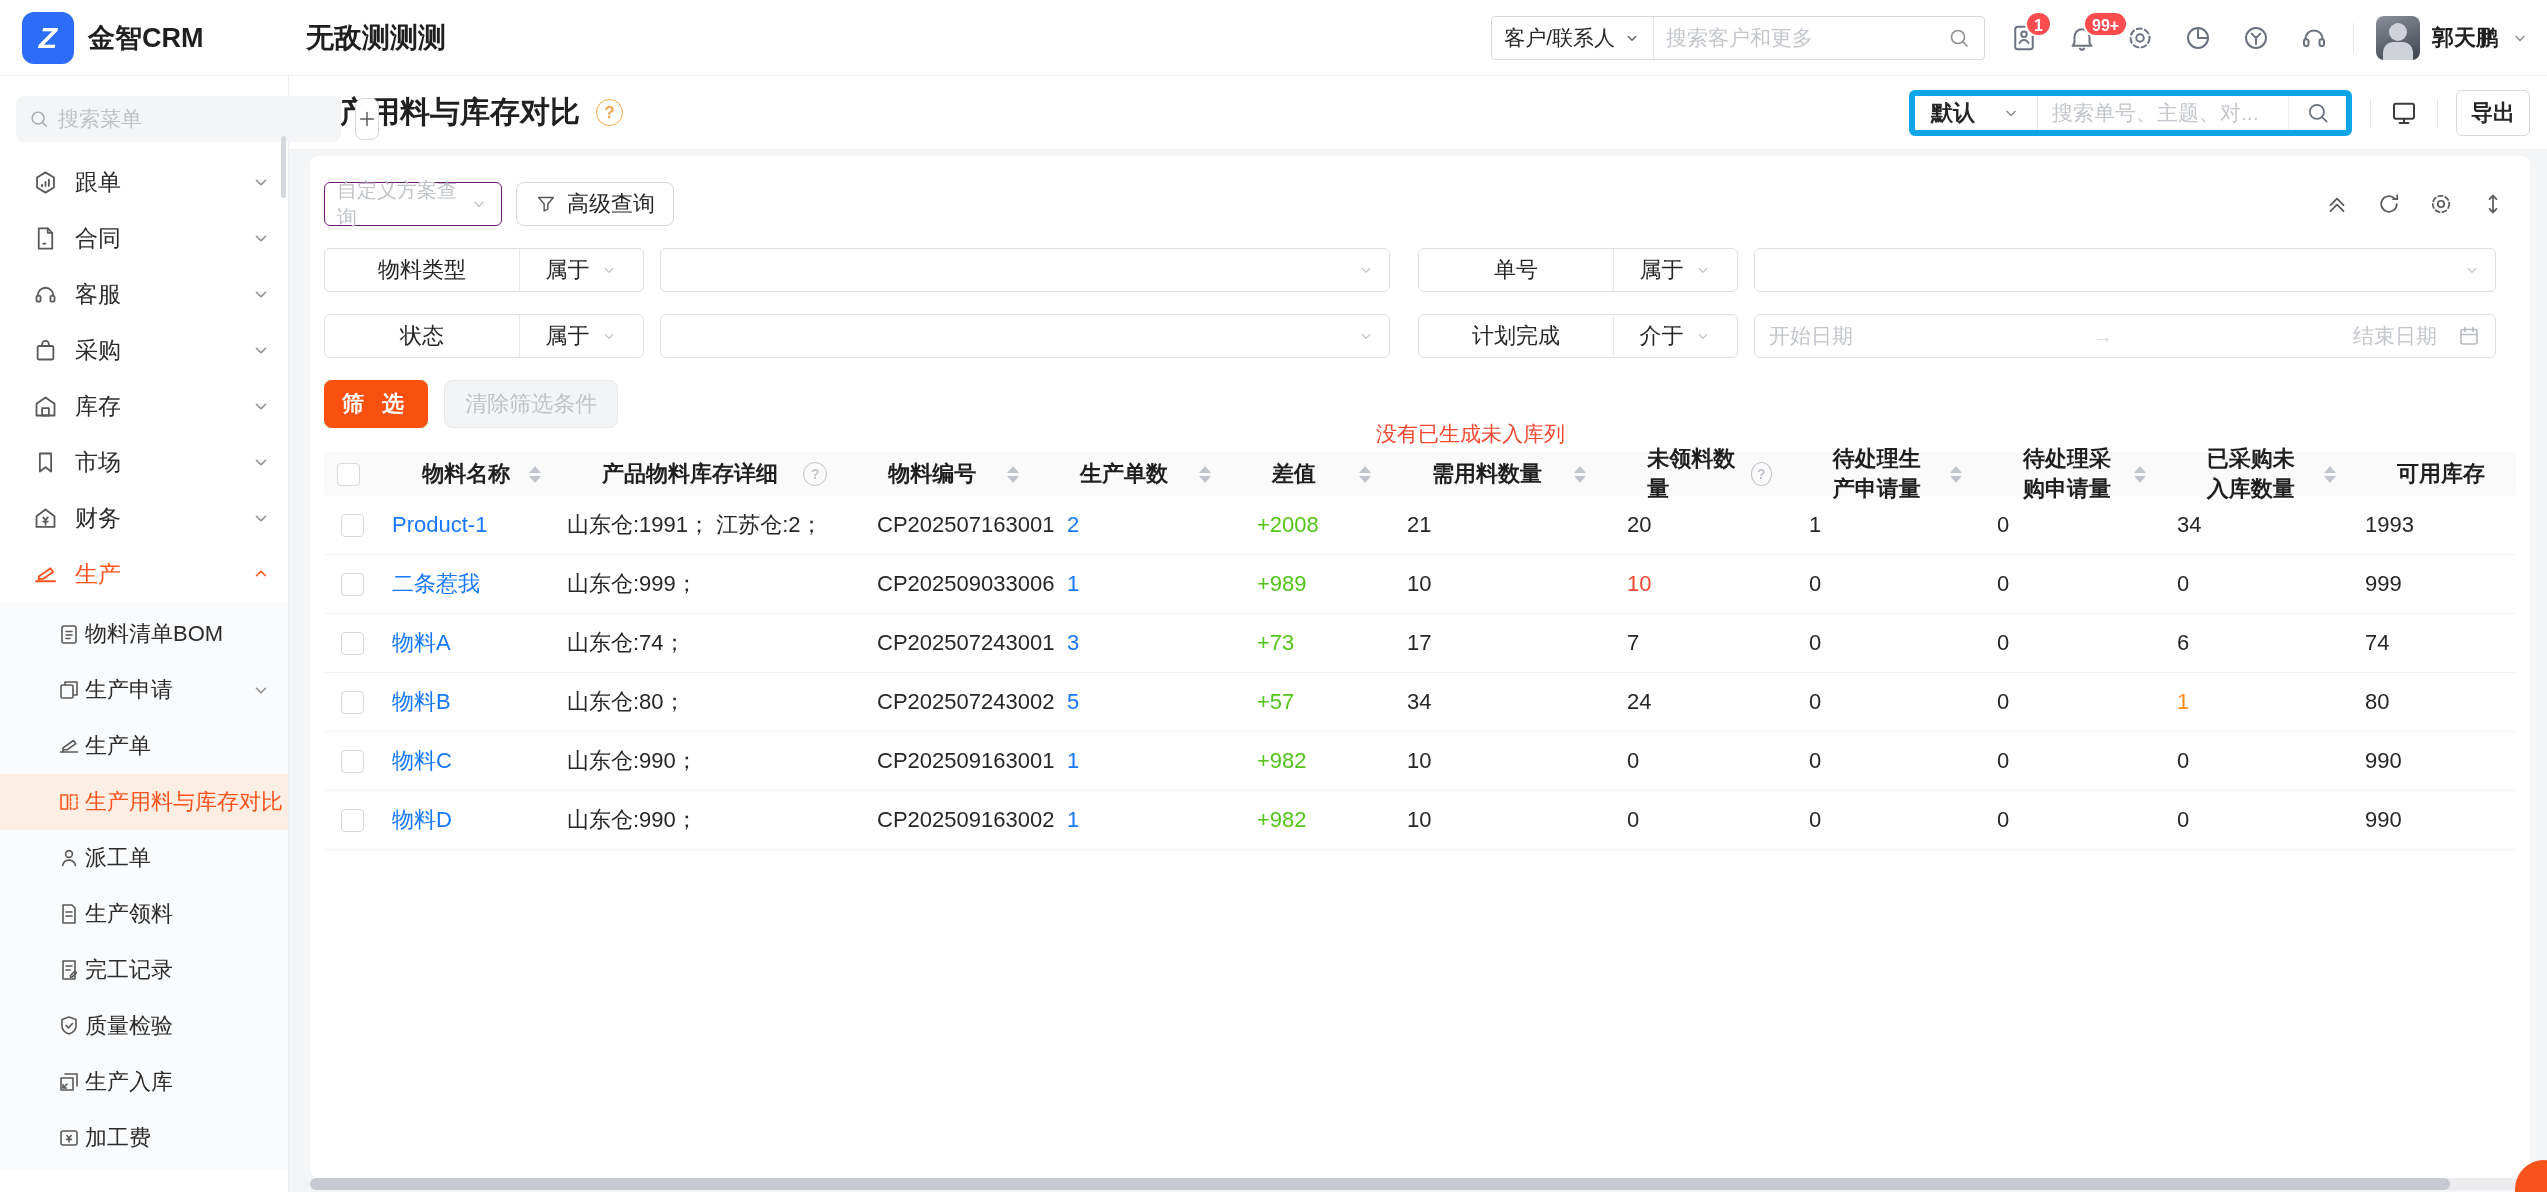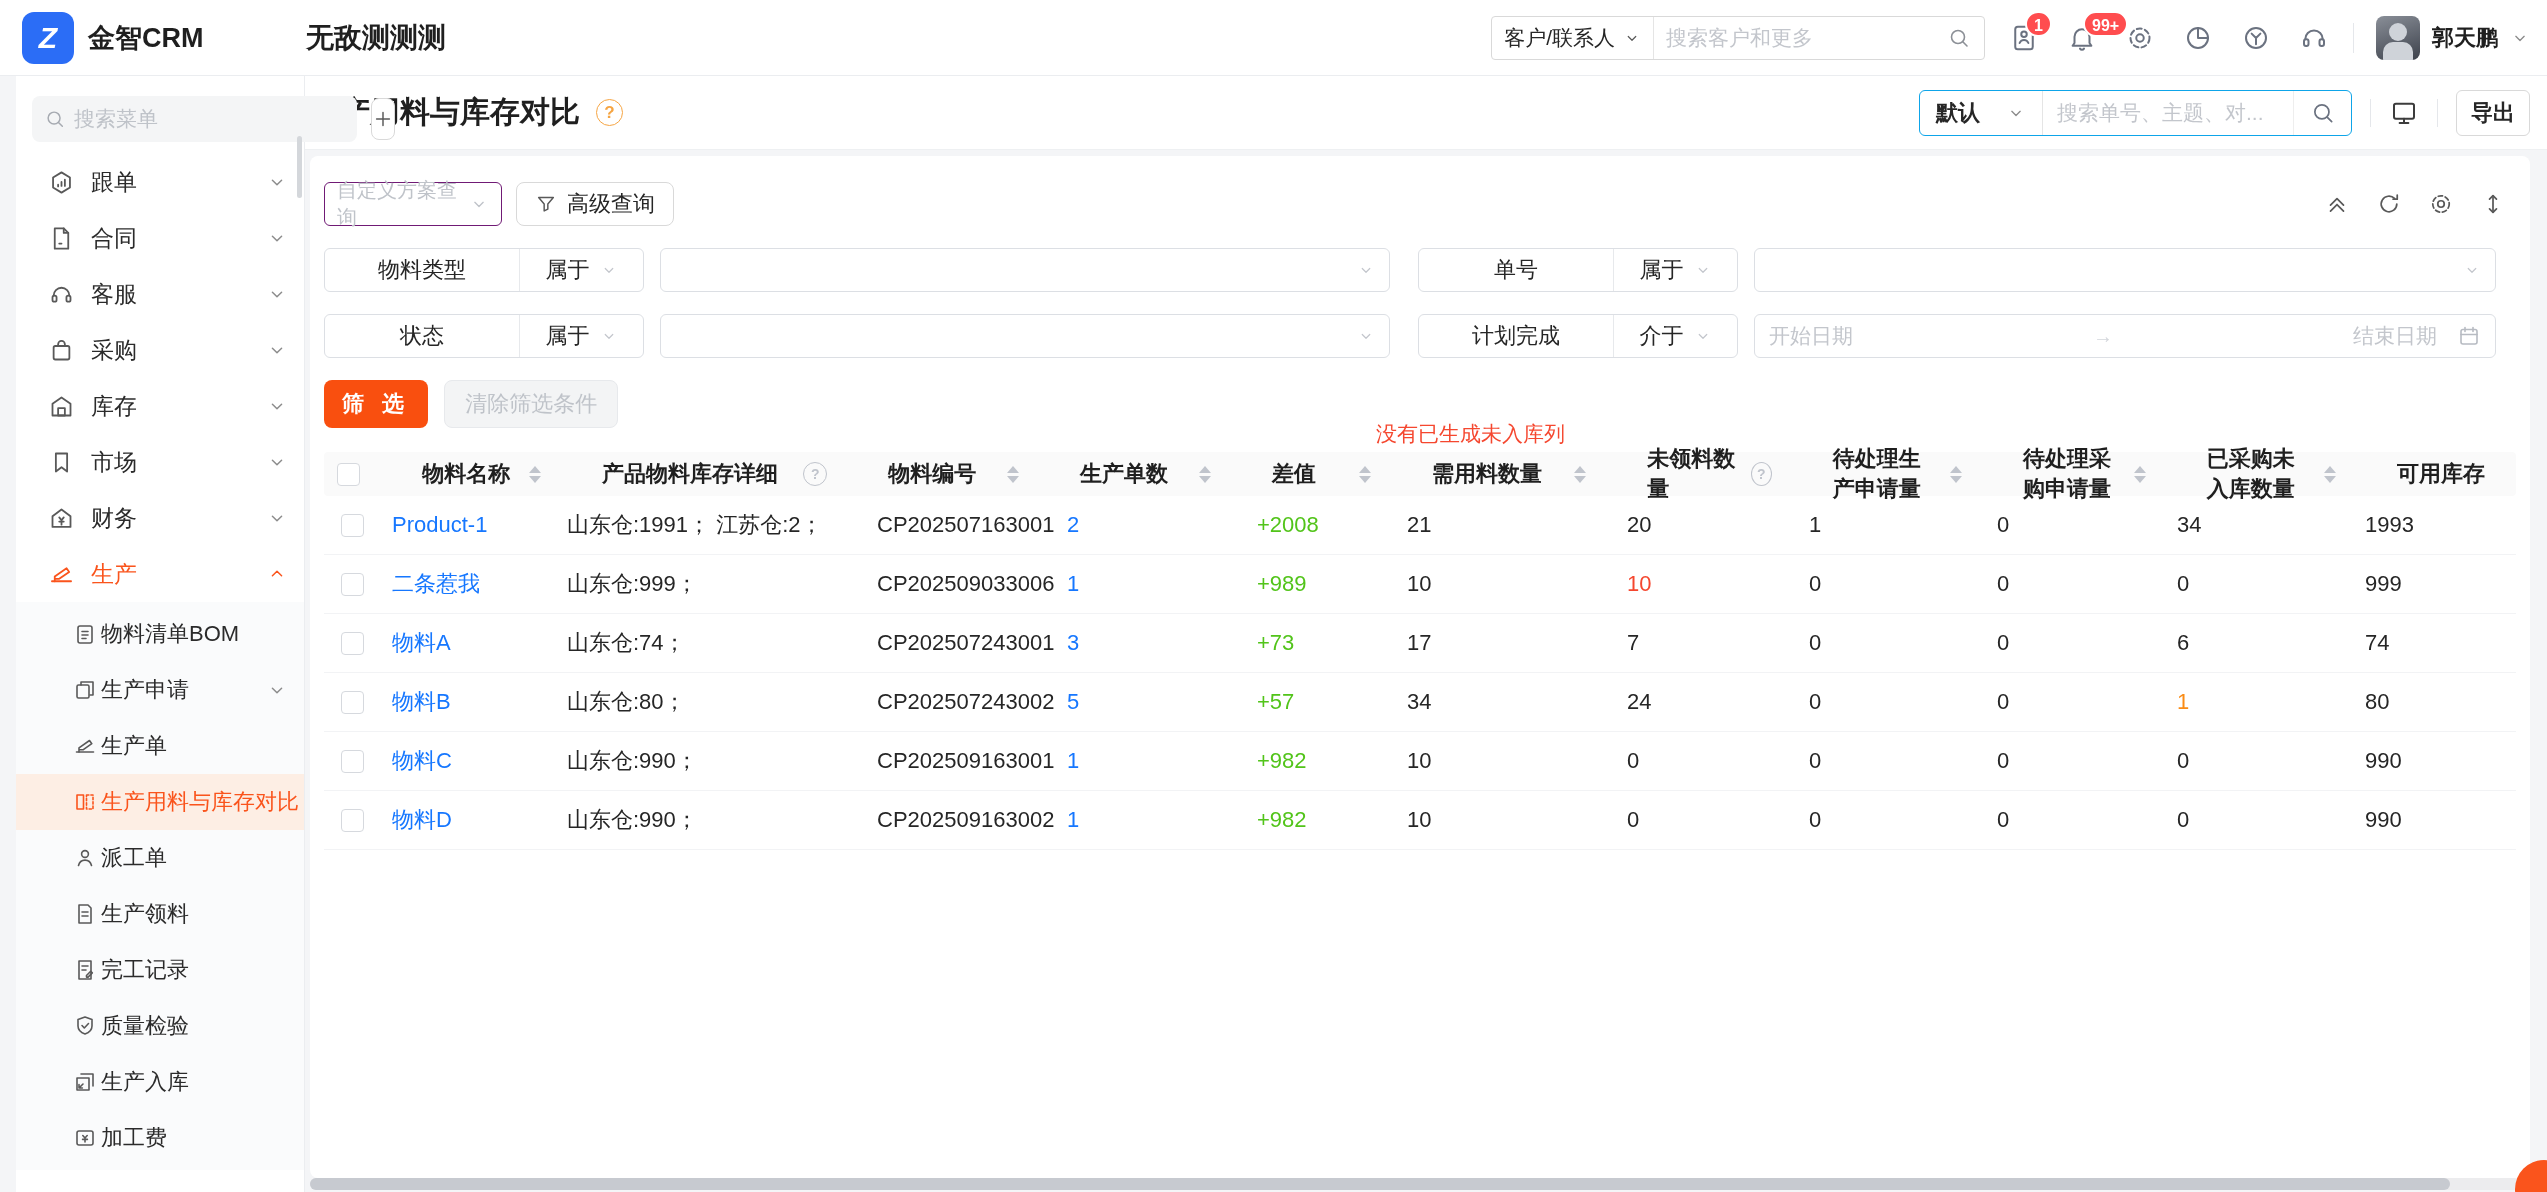--- a/index.html
+++ b/index.html
@@ -31,21 +31,21 @@
            background:#ff4d4f; color:#fff; font-size:16px; line-height:26px; text-align:center;
            border-radius:999px; border:2px solid #fff; font-weight:700; }
   .v-div { width:1px; height:30px; background:#e5e7eb; }
   .user { display:flex; align-items:center; gap:12px; }
   .avatar { width:44px; height:44px; border-radius:8px; background:linear-gradient(160deg,#8a8f98,#3c414b); position:relative; overflow:hidden; }
   .avatar:before { content:""; position:absolute; left:13px; top:7px; width:18px; height:18px; border-radius:50%; background:#cfd3d9; }
   .avatar:after { content:""; position:absolute; left:7px; top:26px; width:30px; height:22px; border-radius:10px 10px 0 0; background:#cfd3d9; }
   .user-name { font-size:22px; font-weight:600; color:#1f1f1f; }
 
   
-  .sidebar { position:absolute; top:76px; left:16px; width:289px; height:1116px; background:#fff;
+  .sidebar { position:absolute; top:76px; left:0; width:289px; height:1116px; background:#fff;
              border-right:1px solid #ebedf0; z-index:20; }
   .sb-search-row { display:flex; align-items:center; gap:14px; padding:20px 16px 12px 16px; }
   .sb-search { flex:1; height:46px; background:#f4f5f6; border-radius:8px; display:flex; align-items:center; gap:8px; padding:0 12px; }
   .sb-search input { flex:1; min-width:0; border:0; outline:none; background:transparent; font-size:21px; color:#262626; font-family:inherit; }
   .sb-search input::placeholder { color:#bfc3c9; }
   .sb-plus { width:42px; height:42px; border:1px solid #d9d9d9; border-radius:8px; background:#fff;
              display:flex; align-items:center; justify-content:center; color:#595959; cursor:pointer; }
   .sb-item { height:56px; display:flex; align-items:center; gap:16px; padding:0 16px 0 32px; font-size:23px; color:#2b2b2b; cursor:pointer; }
   .sb-item .ico svg { width:27px; height:27px; }
   .sb-item .lbl { flex:1; }
@@ -62,21 +62,21 @@
   .sub-item.active .ico { color:#fa541c; }
   .sb-thumb { position:absolute; right:2px; top:60px; width:5px; height:62px; border-radius:3px; background:#d4d7db; }
 
   
   .main { position:absolute; top:76px; left:289px; width:2258px; height:1116px; }
   .page-head { height:74px; background:#fff; border-bottom:1px solid #eef0f2; display:flex; align-items:center; padding:0 17px 0 21px; }
   .page-title { font-size:30px; font-weight:700; color:#1f1f1f; }
   .q-orange { width:27px; height:27px; border:1.8px solid #f6a543; color:#f6a543; border-radius:50%;
               font-size:17px; font-weight:700; display:flex; align-items:center; justify-content:center; margin-left:16px; }
   .ph-right { margin-left:auto; display:flex; align-items:center; gap:18px; }
-  .view-search { display:flex; align-items:center; height:46px; border:1px solid #0ea5e9; border-radius:6px; background:#fff; overflow:hidden; }
+  .view-search { display:flex; align-items:center; height:46px; border:6px solid #0ea5e9; border-radius:6px; background:#fff; overflow:hidden; }
   .view-sel { display:flex; align-items:center; gap:26px; padding:0 16px; font-size:22px; font-weight:600; color:#262626; border-right:1px solid #e5e5e5; height:100%; }
   .view-sel .chev svg { width:20px; height:20px; color:#8c8c8c; }
   .ph-input { width:250px; border:0; outline:none; font-size:21px; padding:0 14px; color:#262626; font-family:inherit; }
   .ph-input::placeholder { color:#c3c6cc; }
   .ph-q { width:58px; height:100%; display:flex; align-items:center; justify-content:center; border-left:1px solid #eee; color:#6b7280; cursor:pointer; }
   .ph-div { width:1px; height:28px; background:#e5e7eb; }
   .monitor-btn { color:#3c3c3c; cursor:pointer; }
   .monitor-btn svg { width:30px; height:30px; }
   .export-btn { height:46px; padding:0 14px; border:1px solid #d9d9d9; border-radius:6px; background:#fff;
                 font-size:22px; font-weight:600; color:#262626; display:flex; align-items:center; cursor:pointer; }

